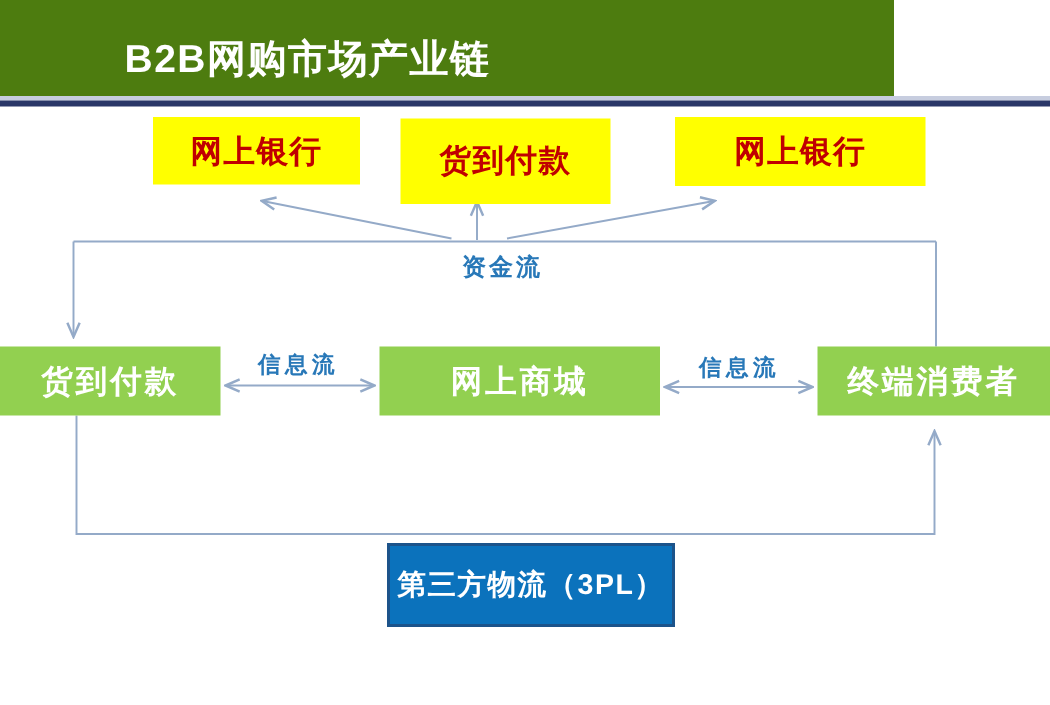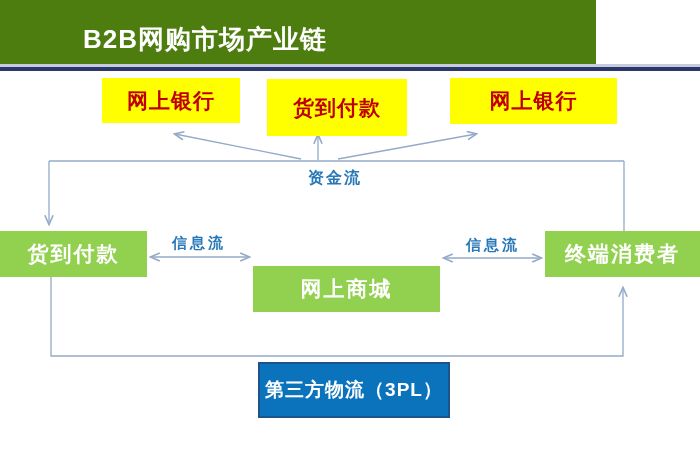--- a/index.html
+++ b/index.html
@@ -16,21 +16,21 @@
   svg.lines{position:absolute;left:0;top:0;width:700px;height:470px;pointer-events:none;}
 
   
   .box{position:absolute;display:flex;align-items:center;justify-content:center;text-align:center;font-weight:bold;box-sizing:border-box;}
   .ybox{background:#ffff00;color:#c00000;font-size:21px;letter-spacing:1px;margin-left:22px;}
   .y-bank{left:80px;top:78px;width:138px;height:45px;}
   .y-cod{left:245px;top:79px;width:140px;height:57px;flex-direction:column;line-height:25px;}
   .y-third{left:428px;top:78px;width:167px;height:46px;}
   .gbox{background:#92d050;color:#ffffff;font-size:21px;letter-spacing:2px;}
   .g-merchants{left:0;top:231px;width:147px;height:46px;}
-  .g-mall{left:253px;top:231px;width:187px;height:46px;margin-top:35px;}
+  .g-mall{left:253px;top:231px;width:187px;height:46px;}
   .g-consumers{left:545px;top:231px;width:155px;height:46px;}
   .bbox{left:258px;top:362px;width:192px;height:56px;background:#0b72bc;border:2px solid #1c538a;color:#ffffff;font-size:19px;letter-spacing:1px;}
 
   
   .flow{position:absolute;color:#2878b8;font-weight:bold;text-align:right;white-space:nowrap;}
   .f-funds{left:282px;top:168px;width:80px;font-size:16px;letter-spacing:2px;}
   .f-info-left{left:150px;top:234px;width:76px;font-size:15px;letter-spacing:3px;}
   .f-info-right{left:444px;top:236px;width:76px;font-size:15px;letter-spacing:3px;}
   .f-logistics{left:270px;top:334px;width:120px;font-size:15px;letter-spacing:1px;}
 </style>

